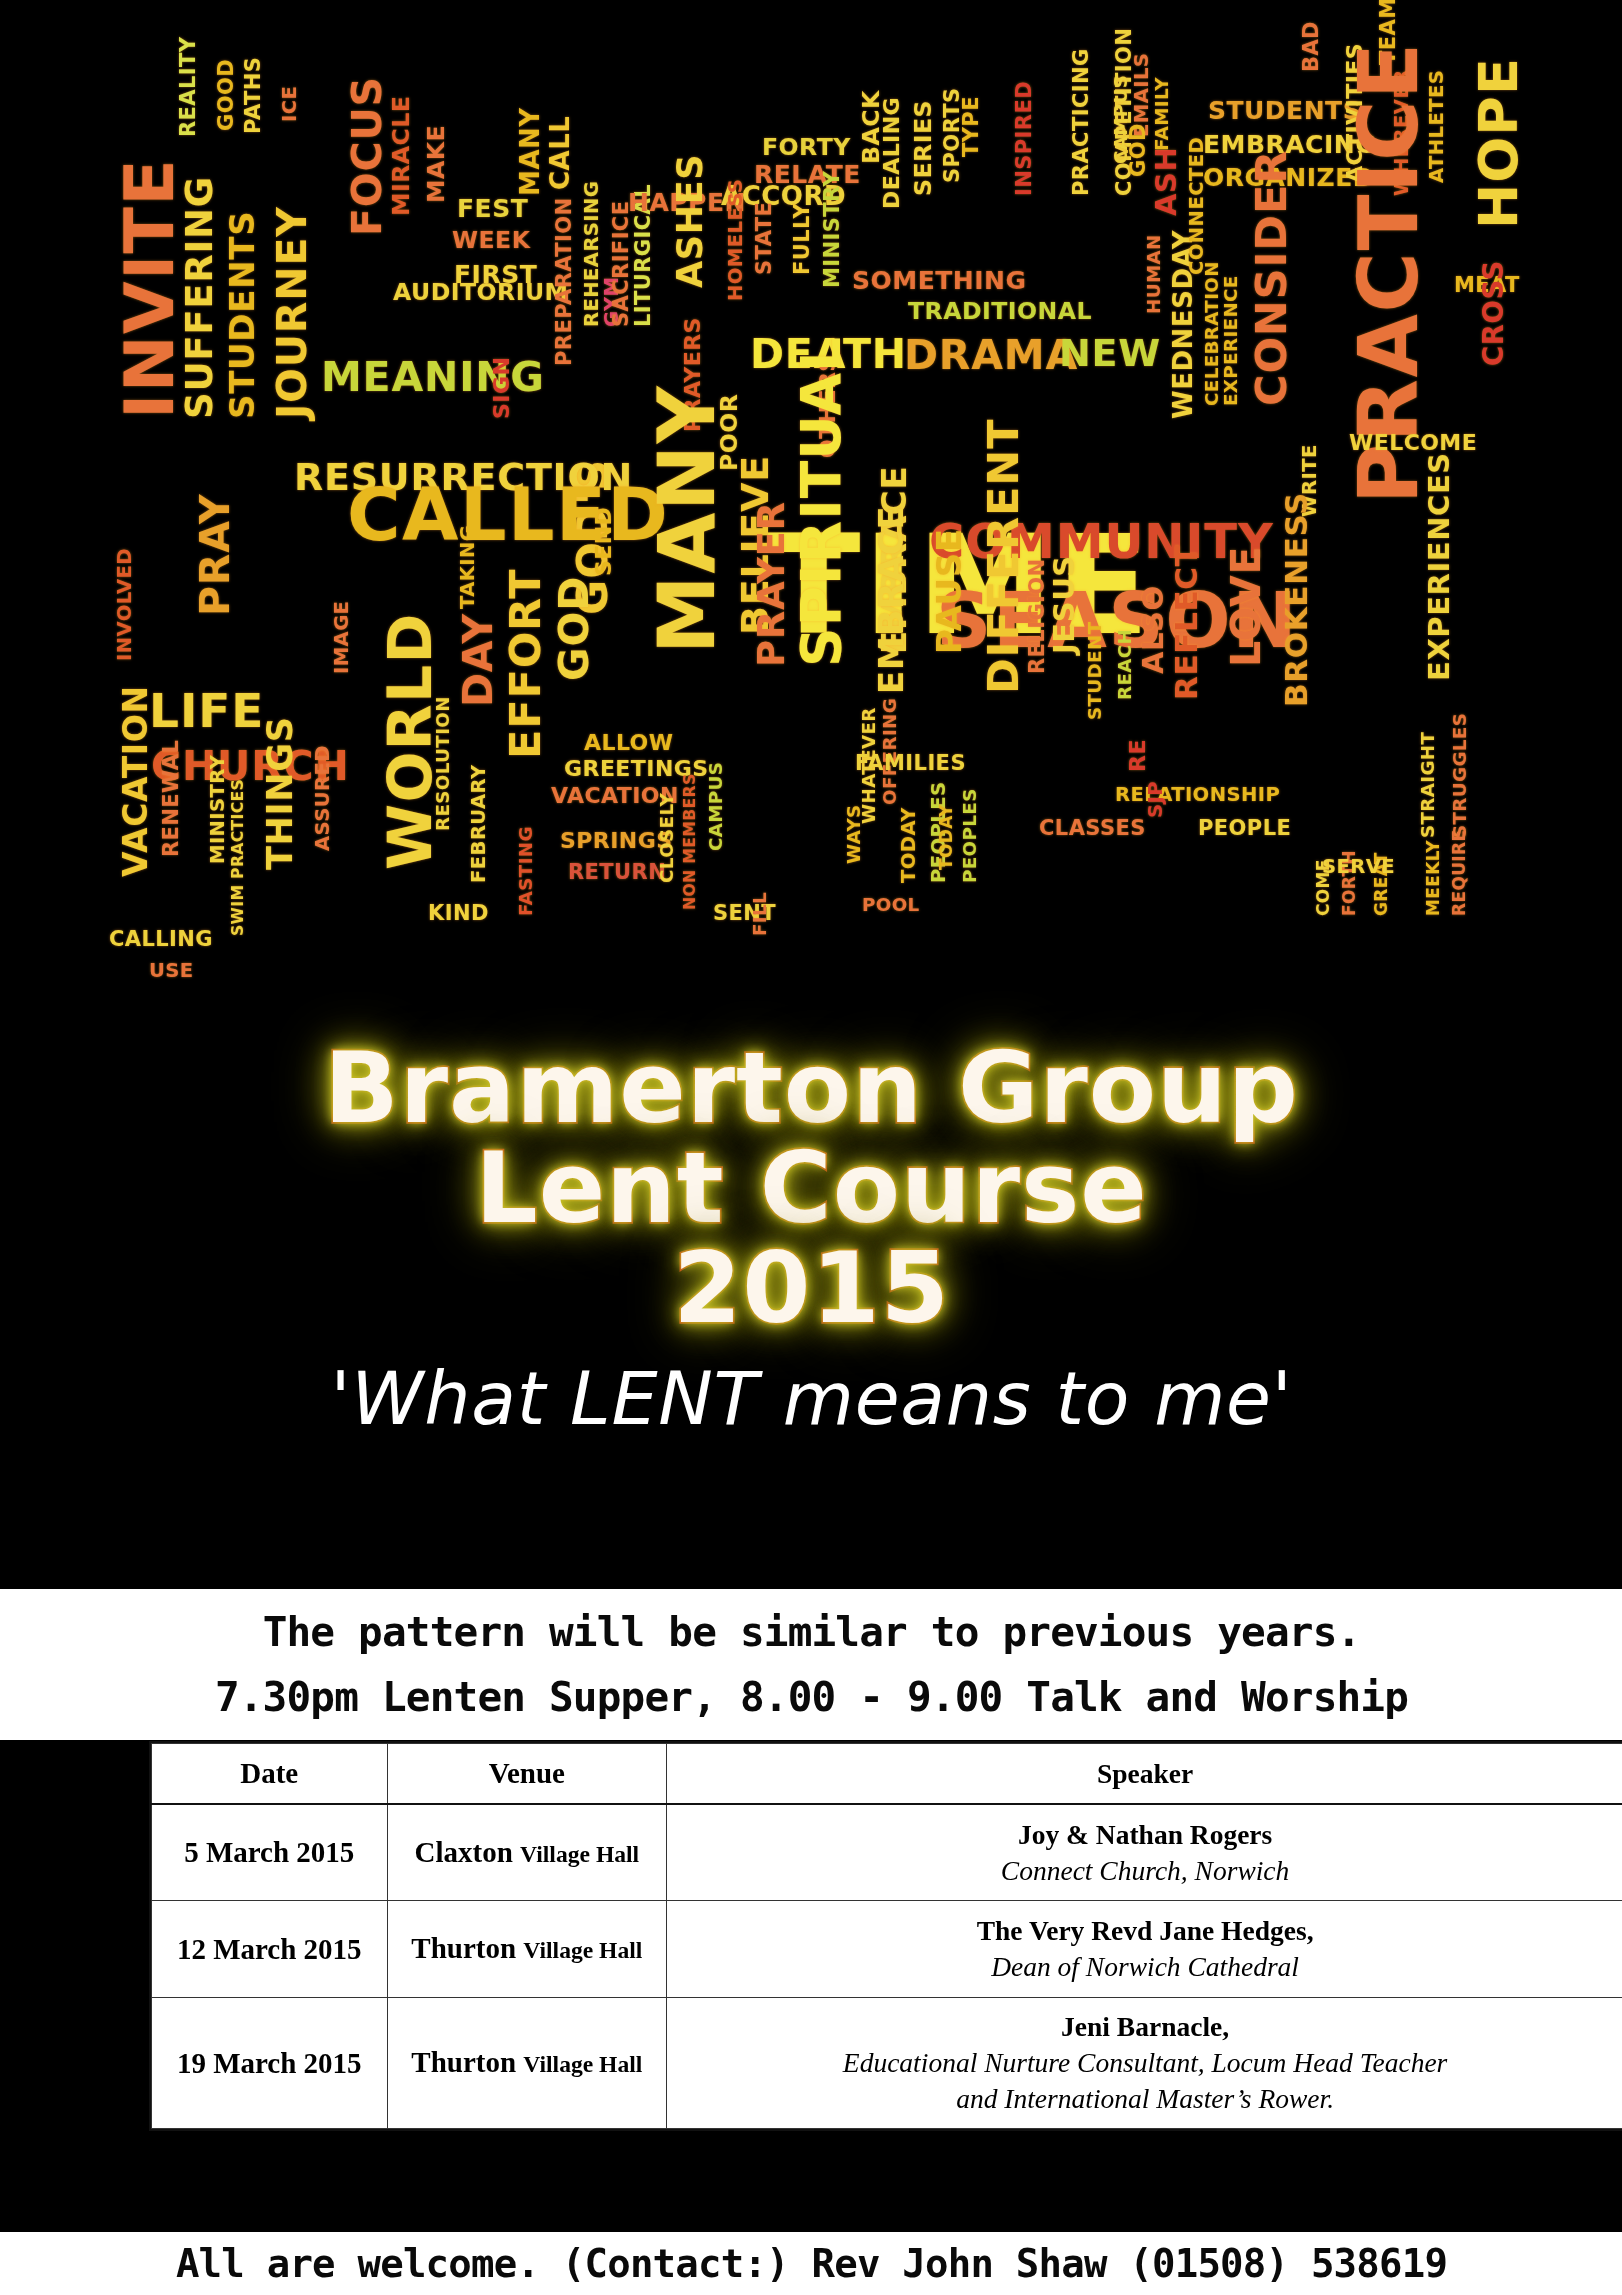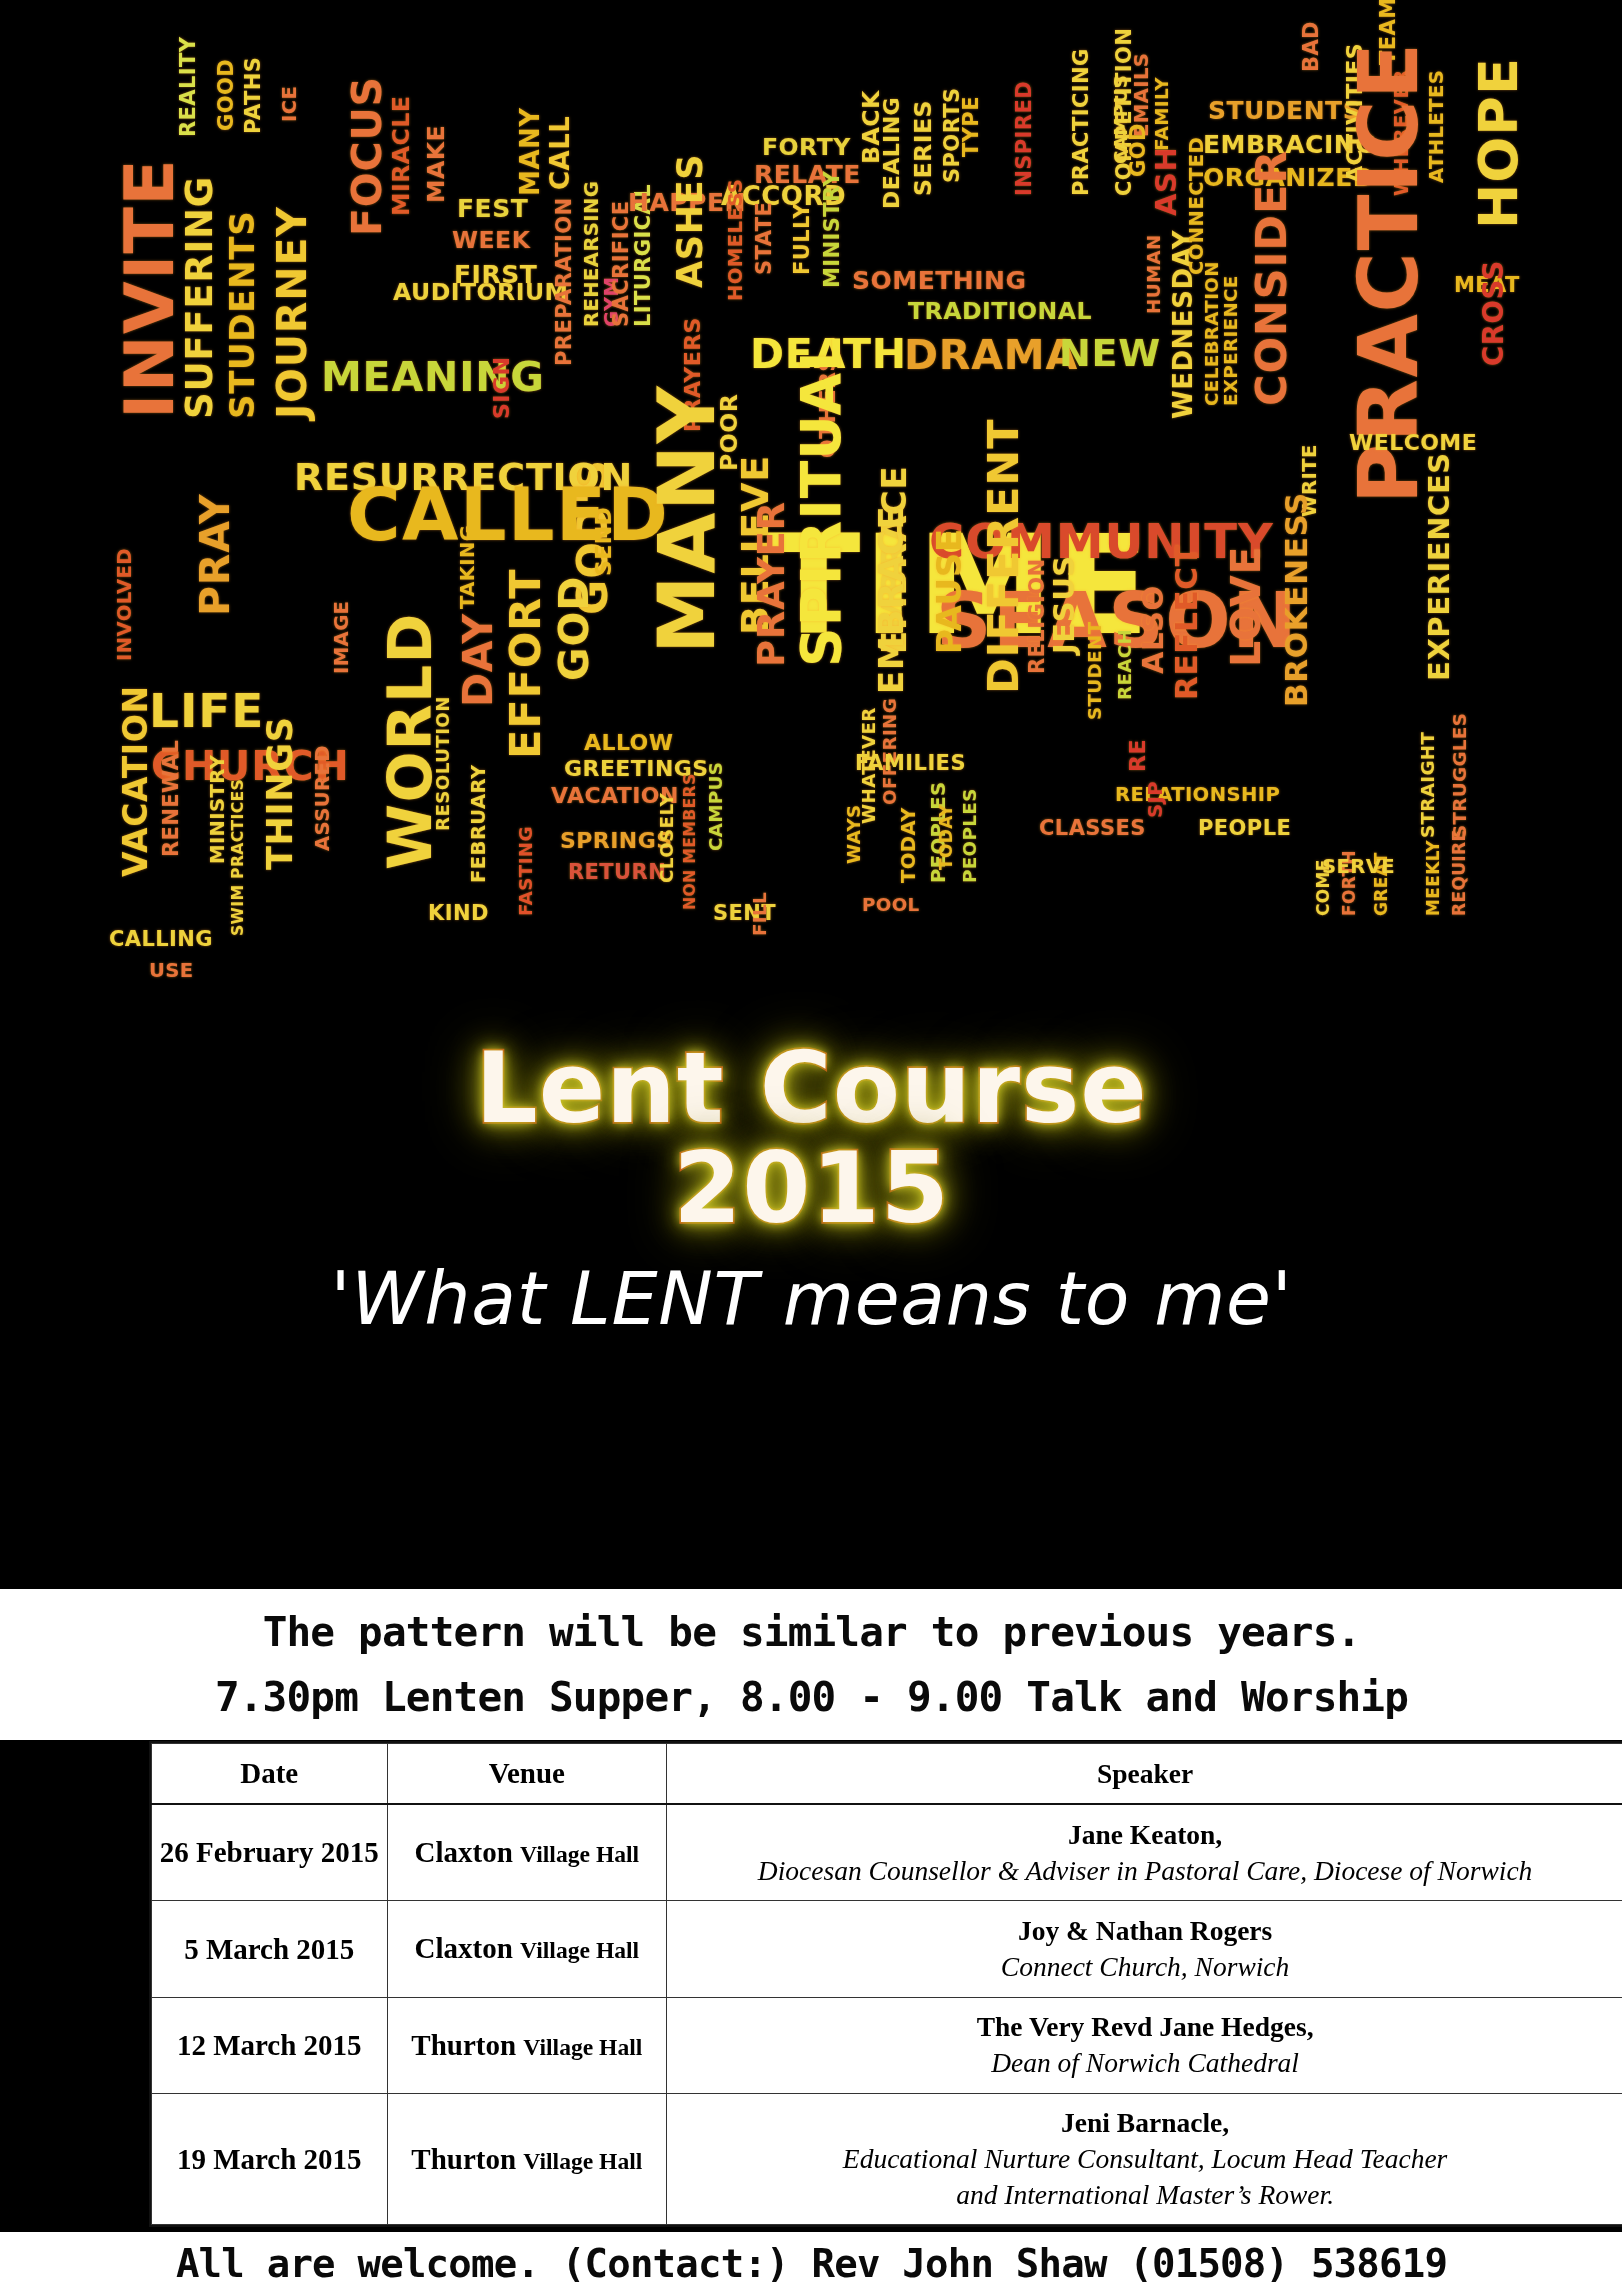--- a/index.html
+++ b/index.html
@@ -227,48 +227,41 @@
       <div class="w vert" style="left: 707px; top: 851px; font-size: 18.3px; color: rgb(200, 214, 58); transform: rotate(-90deg);">CAMPUS</div>
       <div class="w" style="left: 713px; top: 903px; font-size: 21px; color: rgb(238, 210, 60);">SENT</div>
       <div class="w vert" style="left: 751px; top: 936px; font-size: 18.3px; color: rgb(232, 115, 58); transform: rotate(-90deg);">FILL</div>
       <div class="w vert" style="left: 554px; top: 681px; font-size: 41px; color: rgb(240, 210, 60); transform: rotate(-90deg);">GOD</div>
       <div class="w vert" style="left: 938px; top: 870px; font-size: 17px; color: rgb(232, 184, 30); transform: rotate(-90deg);">TODAY</div>
       <div class="w vert" style="left: 961px; top: 883px; font-size: 18.3px; color: rgb(200, 214, 58); transform: rotate(-90deg);">PEOPLES</div>
       <div class="w vert" style="left: 1127px; top: 772px; font-size: 22px; color: rgb(217, 58, 43); transform: rotate(-90deg);">RE</div>
     </div>
 
   <div id="titleblock">
+    <div class="glowline" id="t1">Bramerton Group</div>
     <div class="glowline" id="t2">Lent Course</div>
     <div class="glowline" id="t3">2015</div>
     <div id="subtitle">'What LENT means to me'</div>
   </div>
 
   <div id="infoband">
     <div class="infoline">The pattern will be similar to previous years.</div>
     <div class="infoline">7.30pm Lenten Supper, 8.00 - 9.00 Talk and Worship</div>
   </div>
 
   <div id="tablewrap">
     <table>
       <thead>
         <tr>
           <th class="c-date">Date</th>
           <th class="c-venue">Venue</th>
           <th class="c-speaker">Speaker</th>
         </tr>
       </thead>
       <tbody id="schedule-body">
-          <tr>
-            <td class="c-date">26 February 2015</td>
-            <td class="c-venue"><span>Claxton </span><span class="sm">Village Hall</span></td>
-            <td class="c-speaker">
-              <span class="nm">Jane Keaton,</span>
-              <span class="ro">Diocesan Counsellor &amp; Adviser in Pastoral Care, Diocese of Norwich</span>
-            </td>
-          </tr>
           <tr>
             <td class="c-date">5 March 2015</td>
             <td class="c-venue"><span>Claxton </span><span class="sm">Village Hall</span></td>
             <td class="c-speaker">
               <span class="nm">Joy &amp; Nathan Rogers</span>
               <span class="ro">Connect Church, Norwich</span>
             </td>
           </tr>
           <tr>
             <td class="c-date">12 March 2015</td>

